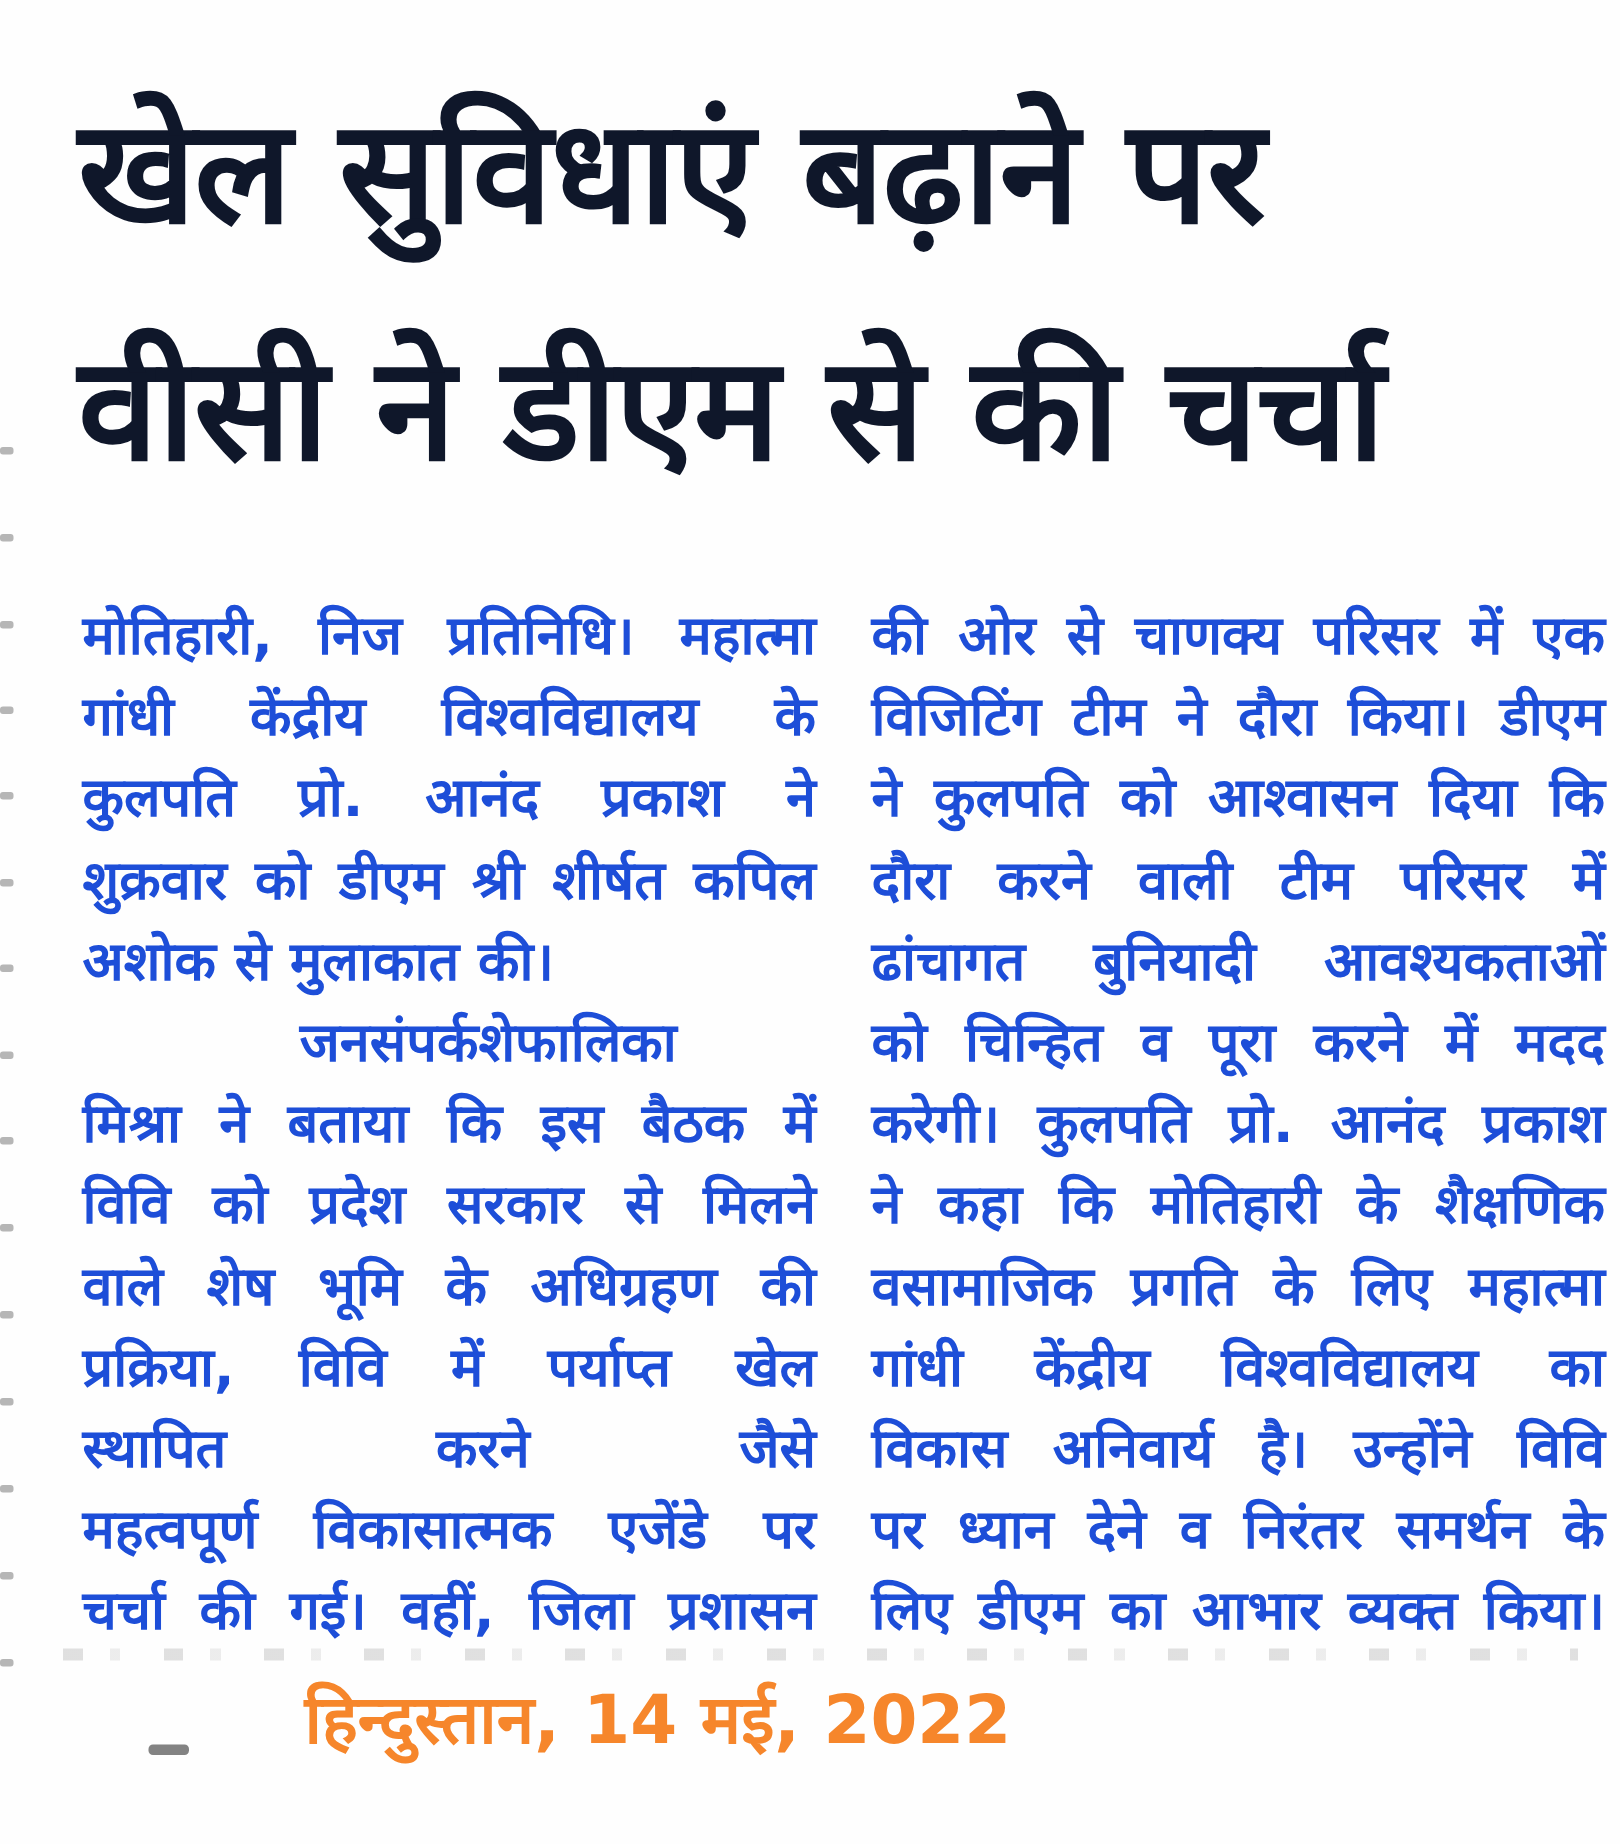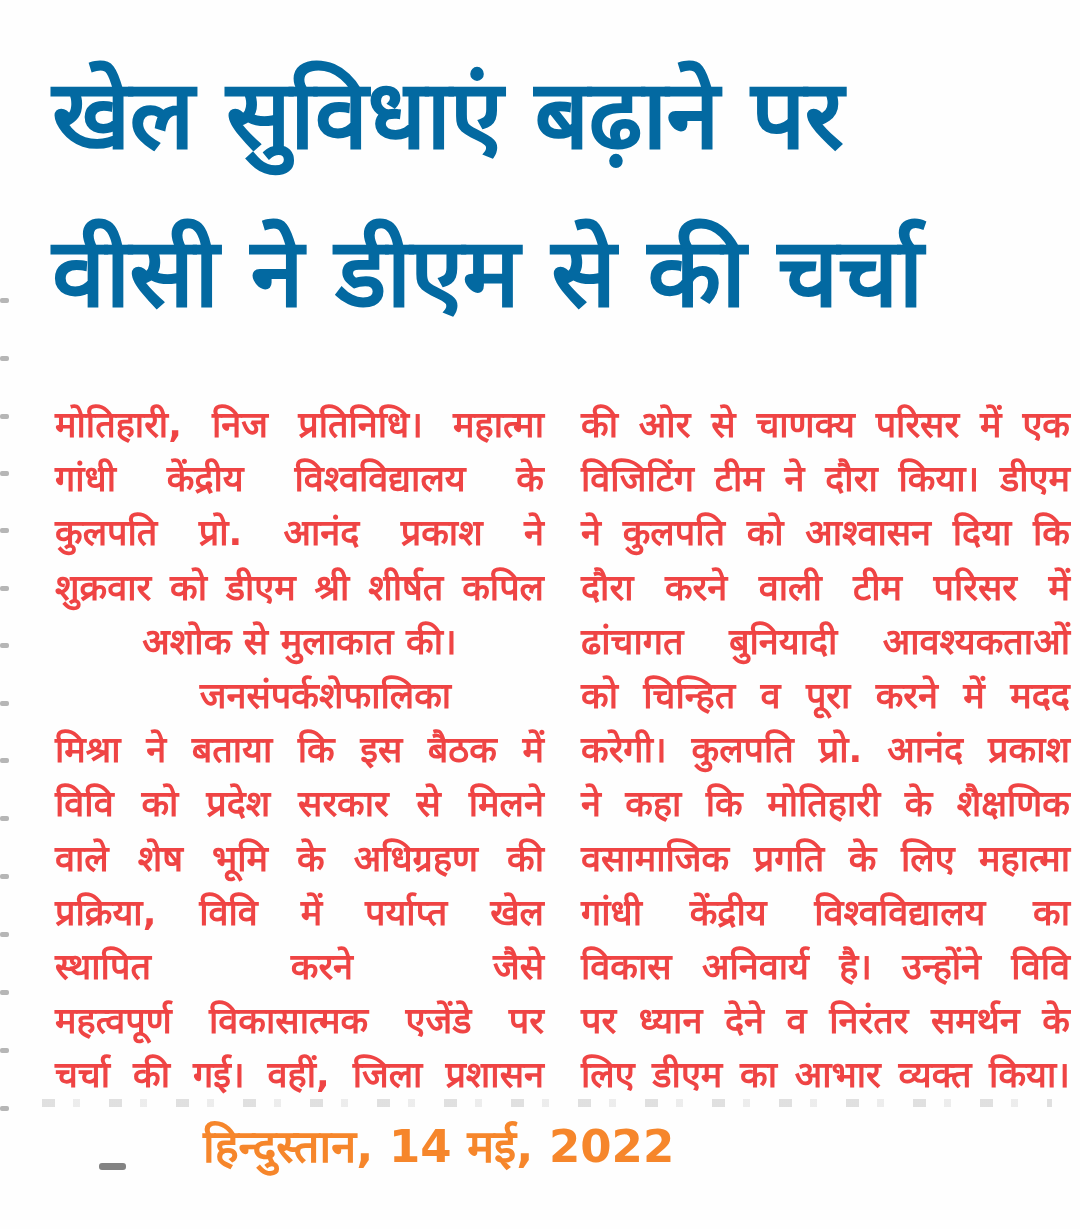--- a/index.html
+++ b/index.html
@@ -18,50 +18,50 @@
   
   .headline {
     position: absolute;
     left: 52px; top: 36px;
     width: 996px;
     margin: 0;
     font-size: 96px;
     line-height: 158px;
     font-weight: 800;
     letter-spacing: -1px;
-    color: #0369a1;
+    color: #0f172a;
     white-space: nowrap;
   }
   .headline .hl { display: block; }
   
   .columns {
     position: absolute;
     left: 55px; top: 398px;
     width: 1015px;
     display: flex;
     gap: 37px;
   }
   .col { width: 489px; }
   .line {
     height: 54.2px;
     font-size: 36px;
     font-weight: 700;
     line-height: 54.2px;
-    color: #ef4444;
+    color: #1d4ed8;
     white-space: nowrap;
     overflow: visible;
   }
   .line.just {
     display: flex;
     justify-content: space-between;
     align-items: baseline;
   }
   .line.endline {
     display: block;
-    text-align: center;
+    text-align: left;
   }
   .line.indent { padding-left: 52px; justify-content: center; }
   
   .caption {
     position: absolute;
     left: 203px; top: 1108px;
     width: 560px;
     font-size: 45px;
     font-weight: 600;
     line-height: 78px;

